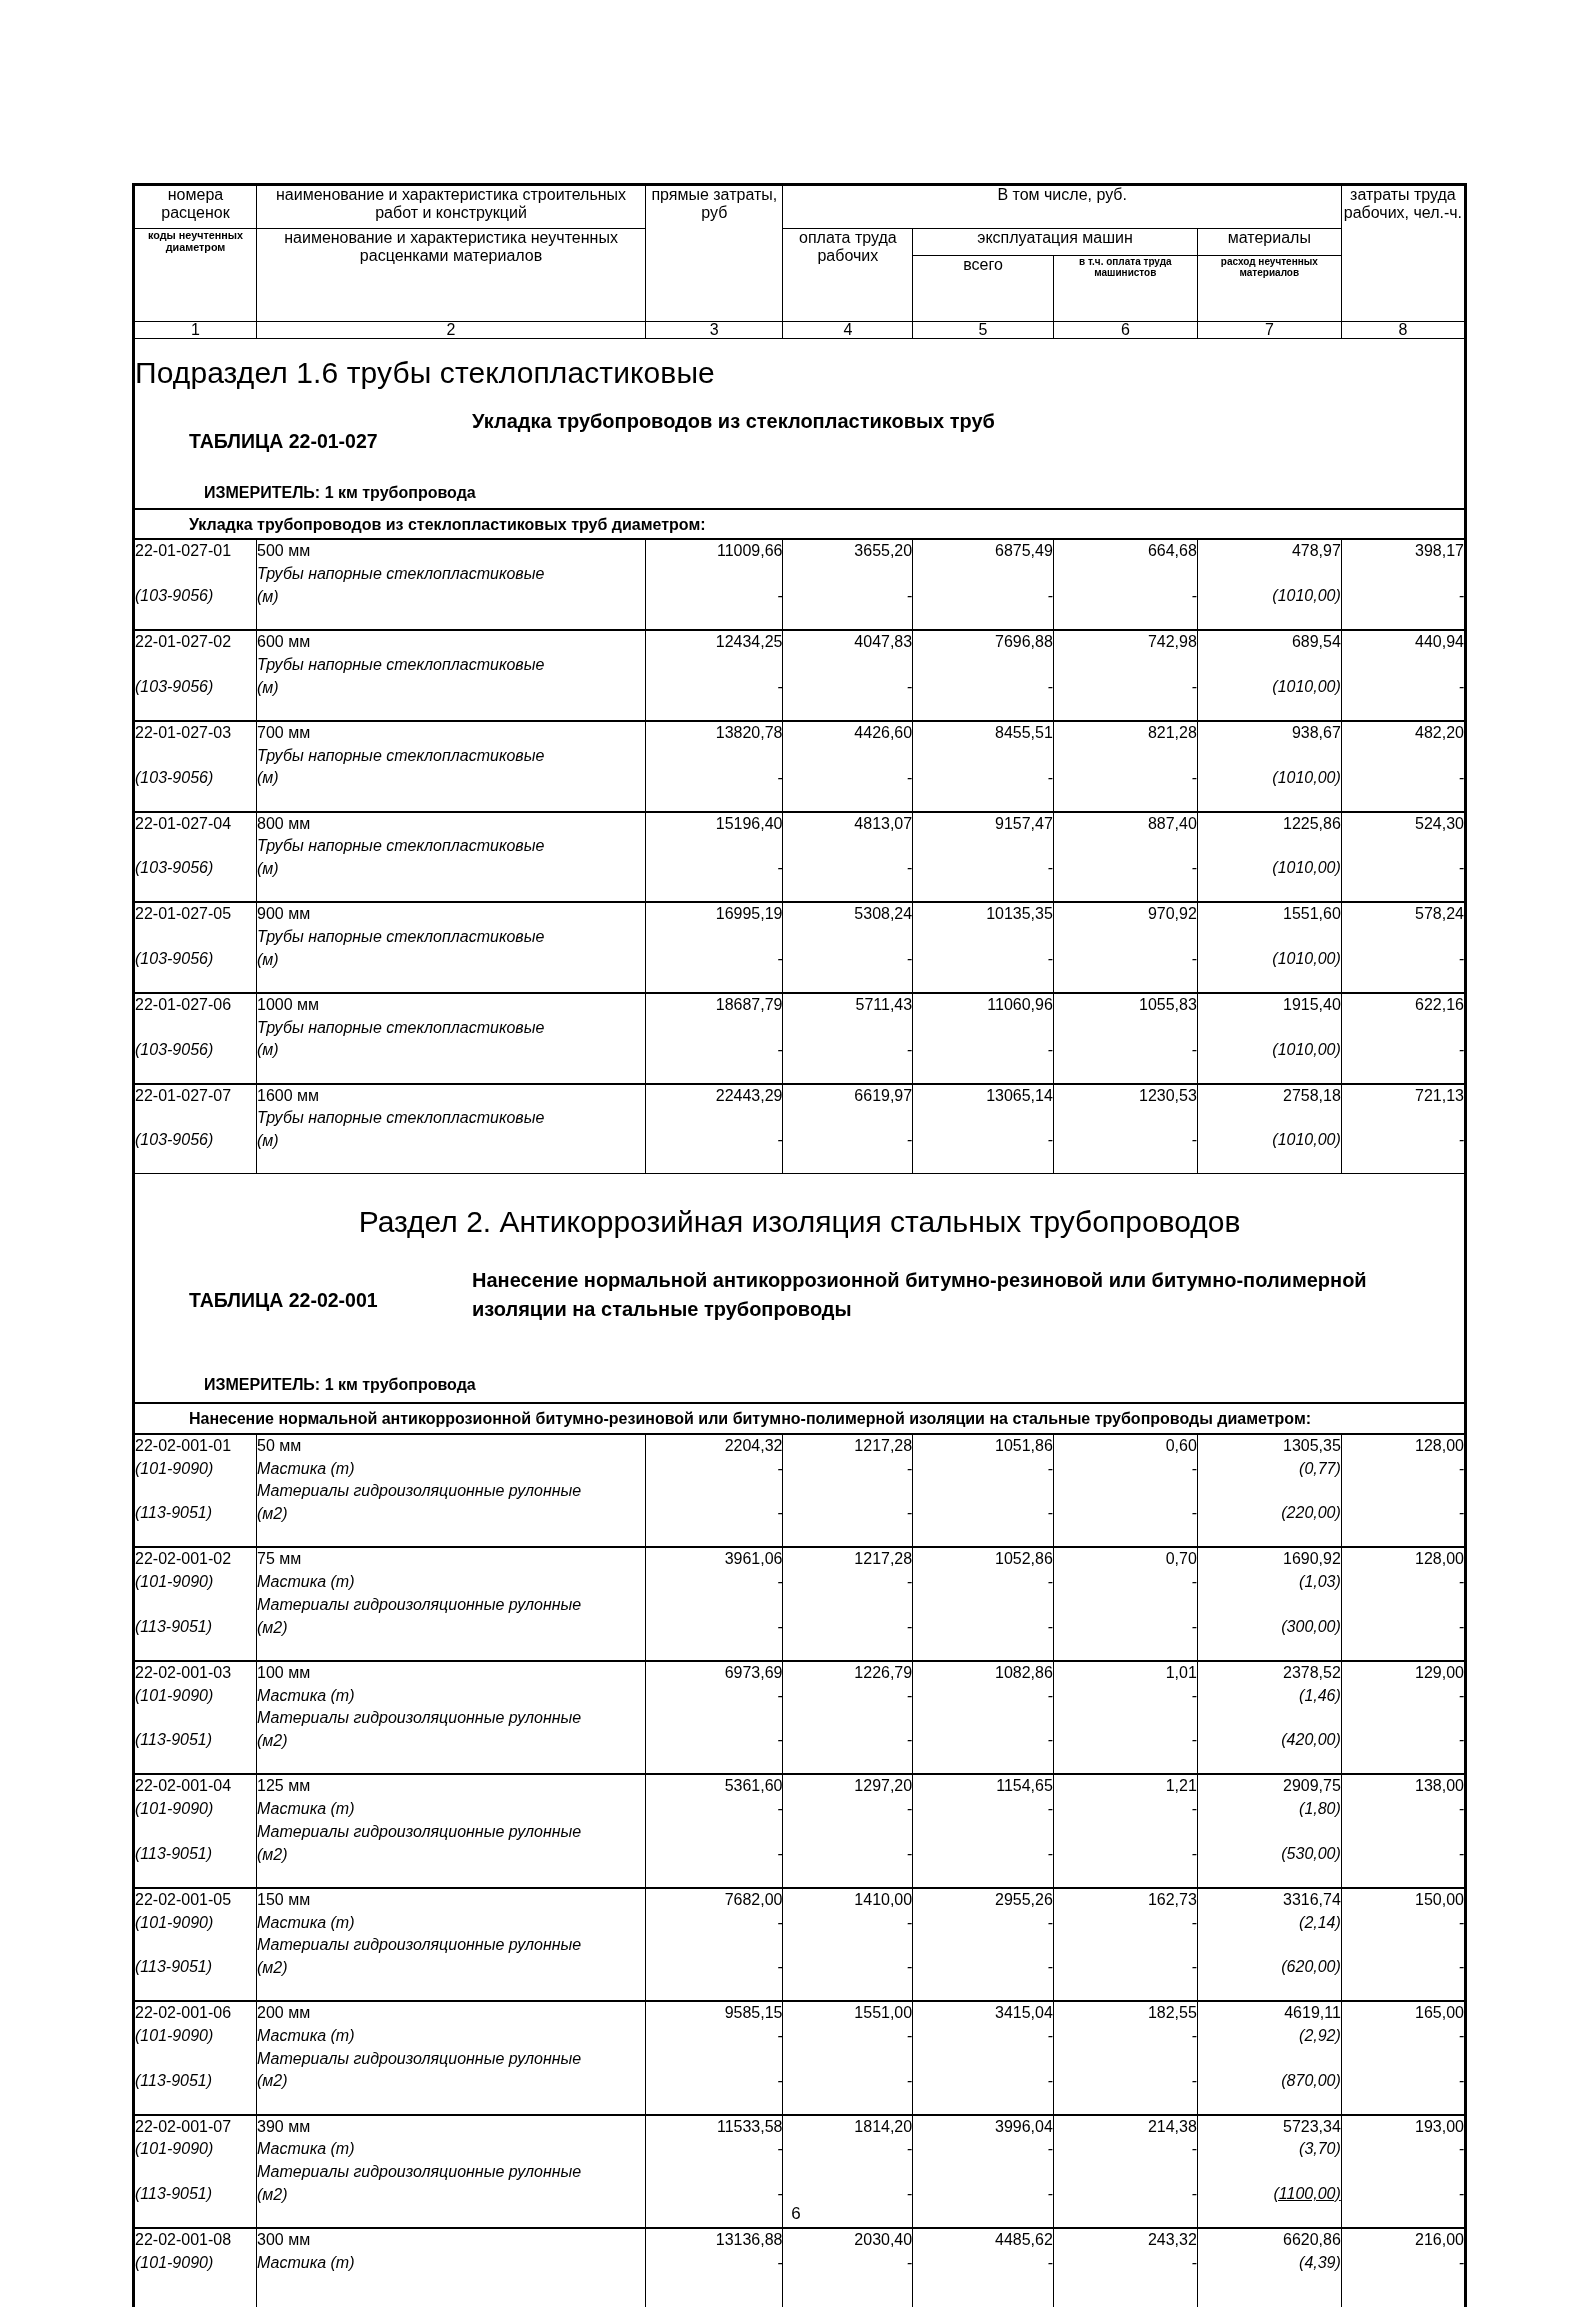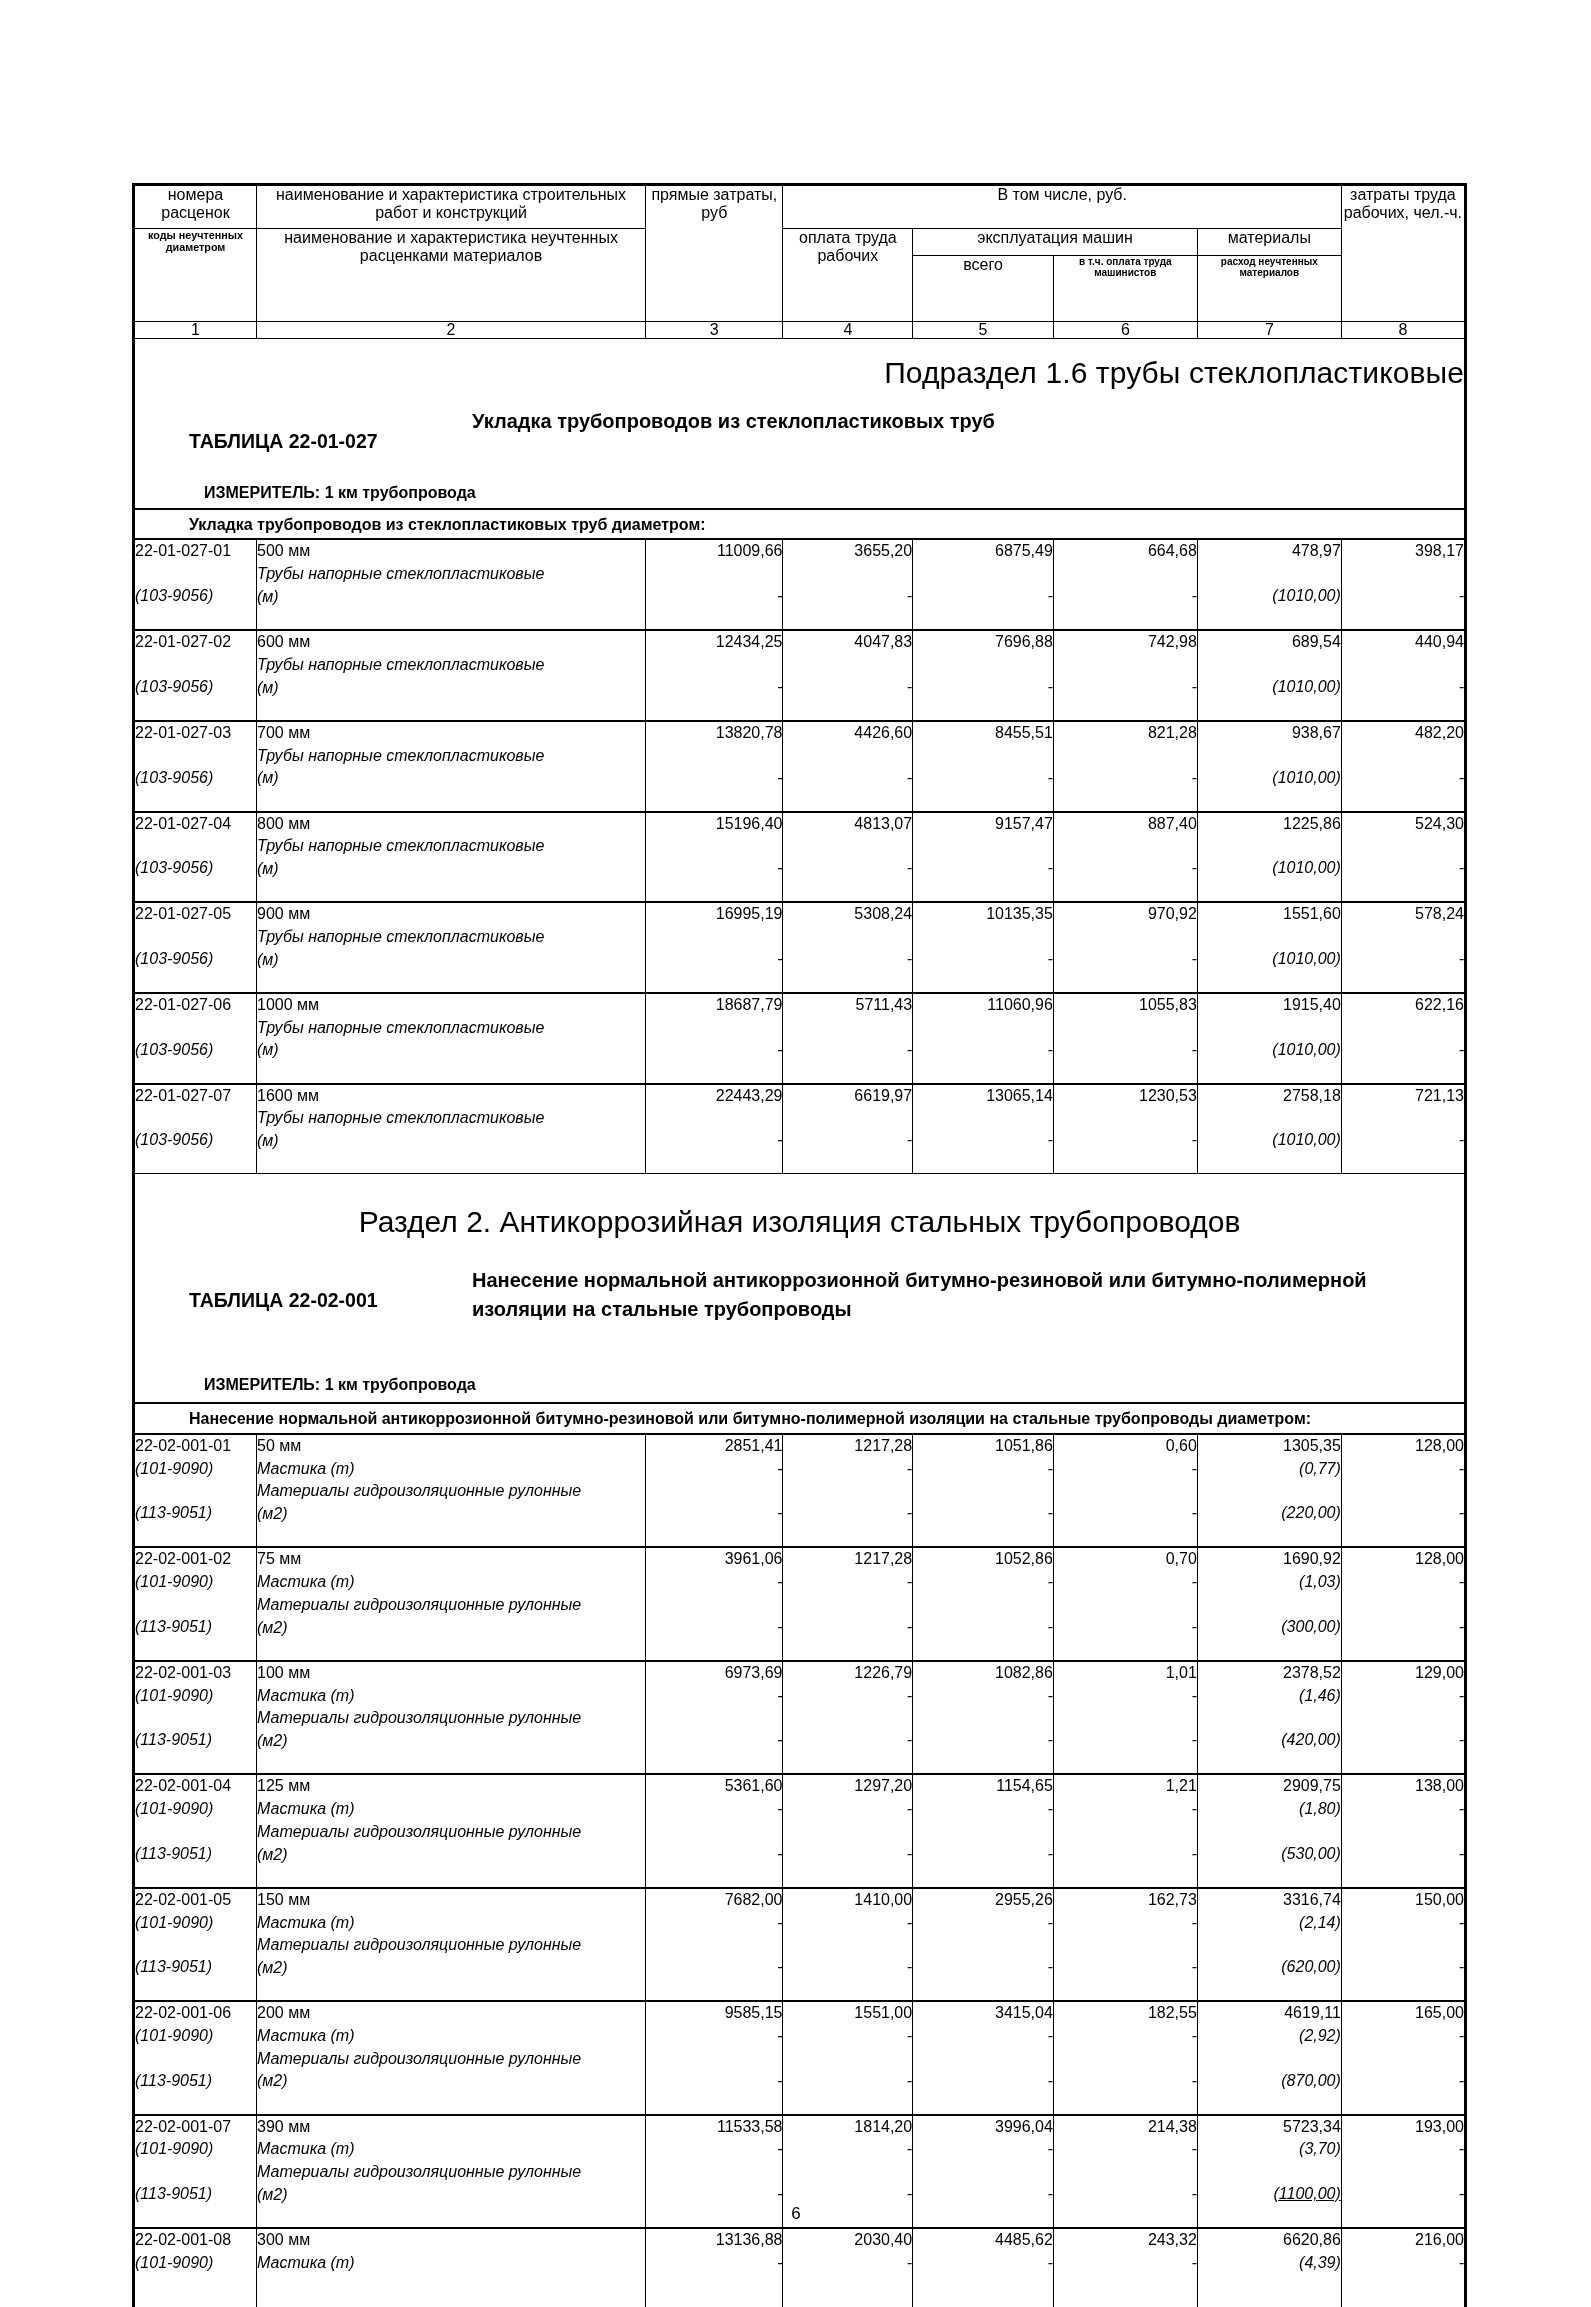--- a/index.html
+++ b/index.html
@@ -41,21 +41,21 @@
 
   
   .hd{text-align:center;vertical-align:middle;line-height:1.12;font-size:17px;padding:2px 1.3px;}
   .hd.small{font-size:10.8px;line-height:1.15;font-weight:700;}
   .hd.tiny{font-size:10px;line-height:1.18;font-weight:700;}
   .colnum{text-align:center;font-size:17px;padding:0.7px 0 2px 0;line-height:1;}
 
   
   .bigcell{padding:0;border-left:2px solid #000;border-right:2px solid #000;}
   .subsection-title{
-    text-align:right;font-size:30px;font-weight:400;
+    text-align:left;font-size:30px;font-weight:400;
     padding:17.5px 0 5.4px 0;letter-spacing:0.1px;
   }
   .section-title{
     text-align:center;font-size:30px;font-weight:400;
     padding:31px 0 15px 0;
   }
   .tbl-title-wrap{display:flex;align-items:flex-start;padding:12px 0 4px 0;}
   .tbl-no{width:337px;padding-left:54px;box-sizing:border-box;
           font-size:19.5px;font-weight:700;padding-top:23px;}
   .tbl-name{flex:1;font-size:20px;font-weight:700;line-height:1.45;padding-right:88px;}
@@ -423,21 +423,21 @@
               <span class="ln" style=""><i>(101-9090)</i></span>
               <span class="ln sp" style="padding-top:22px;"><i>(113-9051)</i></span>
             </td>
             <td class="desc thickdiv">
               <span class="ln">50 мм</span>
               <span class="ln"><i>Мастика (т)</i></span>
               <span class="ln"><i>Материалы гидроизоляционные рулонные</i></span>
               <span class="ln"><i>(м2)</i></span>
             </td>
             <td class="num thickdiv">
-              <span class="ln">2851,41</span>
+              <span class="ln">2204,32</span>
               <span class="ln" style=""><i>-</i></span>
               <span class="ln sp" style="padding-top:22px;"><i>-</i></span>
             </td>
             <td class="num thickdiv">
               <span class="ln">1217,28</span>
               <span class="ln" style=""><i>-</i></span>
               <span class="ln sp" style="padding-top:22px;"><i>-</i></span>
             </td>
             <td class="num thickdiv">
               <span class="ln">1051,86</span>

